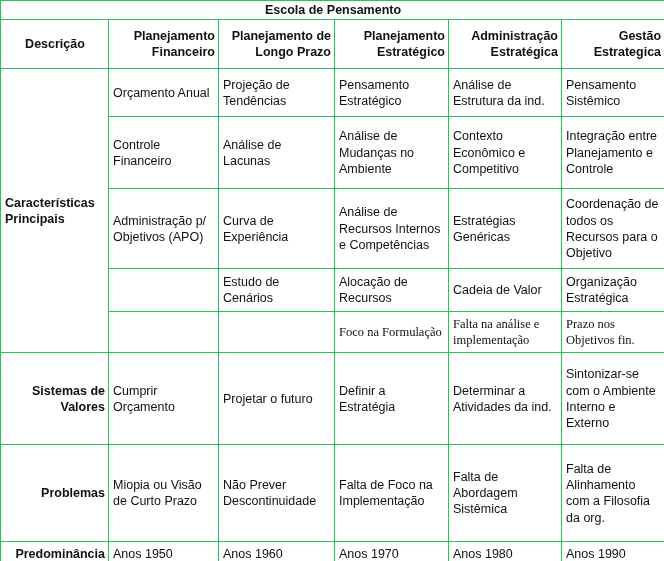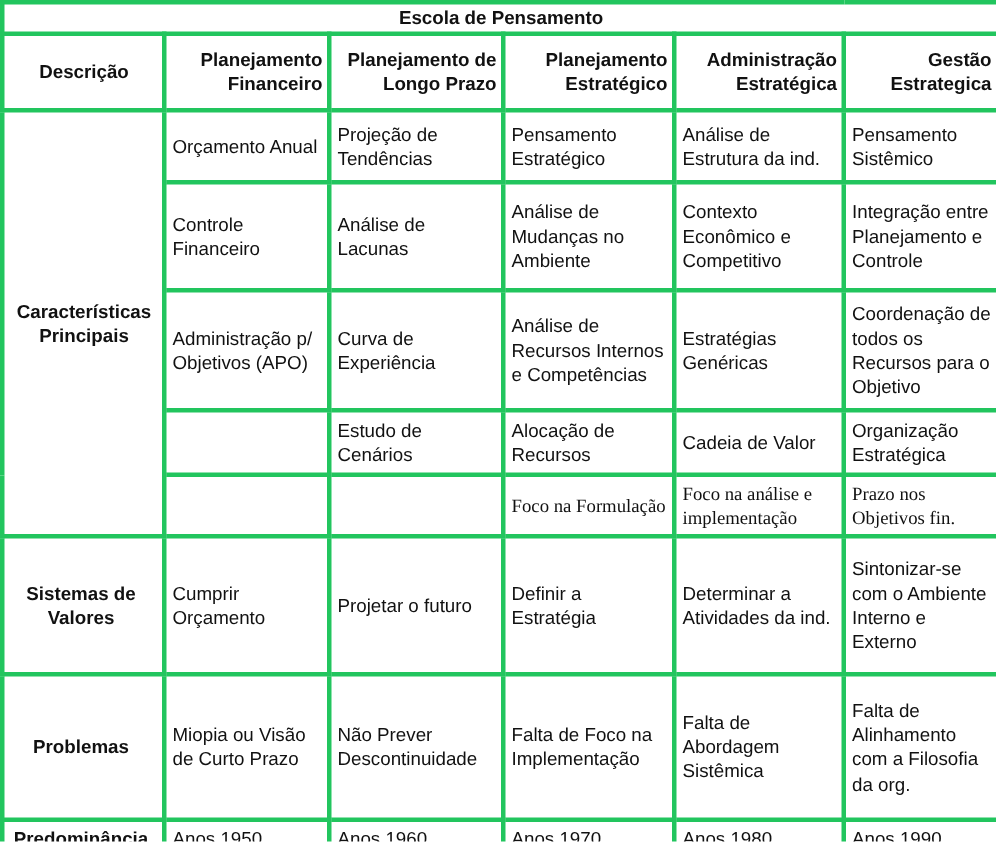--- a/index.html
+++ b/index.html
@@ -19,21 +19,21 @@
     box-sizing: border-box;
     position: relative;
   }
   table.matrix {
     border-collapse: collapse;
     table-layout: fixed;
     width: 664px;
     height: 561px;
   }
   table.matrix td {
-    border: 3px solid #22c55e;
+    border: 1px solid #22c55e;
     vertical-align: middle;
     padding: 1px 3px 1px 4px;
     font-size: 12.5px;
     line-height: 1.30;
     color: #111111;
     background: #ffffff;
     overflow: hidden;
     word-wrap: break-word;
   }
   
@@ -65,28 +65,28 @@
     text-align: center;
     border: 1px solid #000000;
   }
   .colhead {
     text-align: right;
     font-weight: bold;
     font-size: 12.5px;
     line-height: 1.28;
   }
   .rowhead {
-    text-align: center;
+    text-align: left;
     font-weight: bold;
     background: #d4d4d4;
     font-size: 12.5px;
     line-height: 1.30;
   }
   .rowhead.left {
-    text-align: center;
+    text-align: right;
     padding-left: 0;
   }
 </style>
 </head>
 <body>
 
 <div id="sheet">
   <table class="matrix">
     <colgroup>
       <col class="c0">
@@ -141,21 +141,21 @@
         <td class="green">Estudo de Cenários</td>
         <td>Alocação de Recursos</td>
         <td>Cadeia de Valor</td>
         <td>Organização Estratégica</td>
       </tr>
 
       <tr style="height:41px;font-family:Liberation Serif, serif;">
         <td></td>
         <td class="green"></td>
         <td>Foco na Formulação</td>
-        <td>Foco na análise e implementação</td>
+        <td>Falta na análise e implementação</td>
         <td>Prazo nos Objetivos fin.</td>
       </tr>
 
       <tr style="height:92px;">
         <td class="rowhead left">Sistemas de Valores</td>
         <td>Cumprir Orçamento</td>
         <td class="green">Projetar o futuro</td>
         <td>Definir a Estratégia</td>
         <td>Determinar a Atividades da ind.</td>
         <td>Sintonizar-se com o Ambiente Interno e Externo</td>

